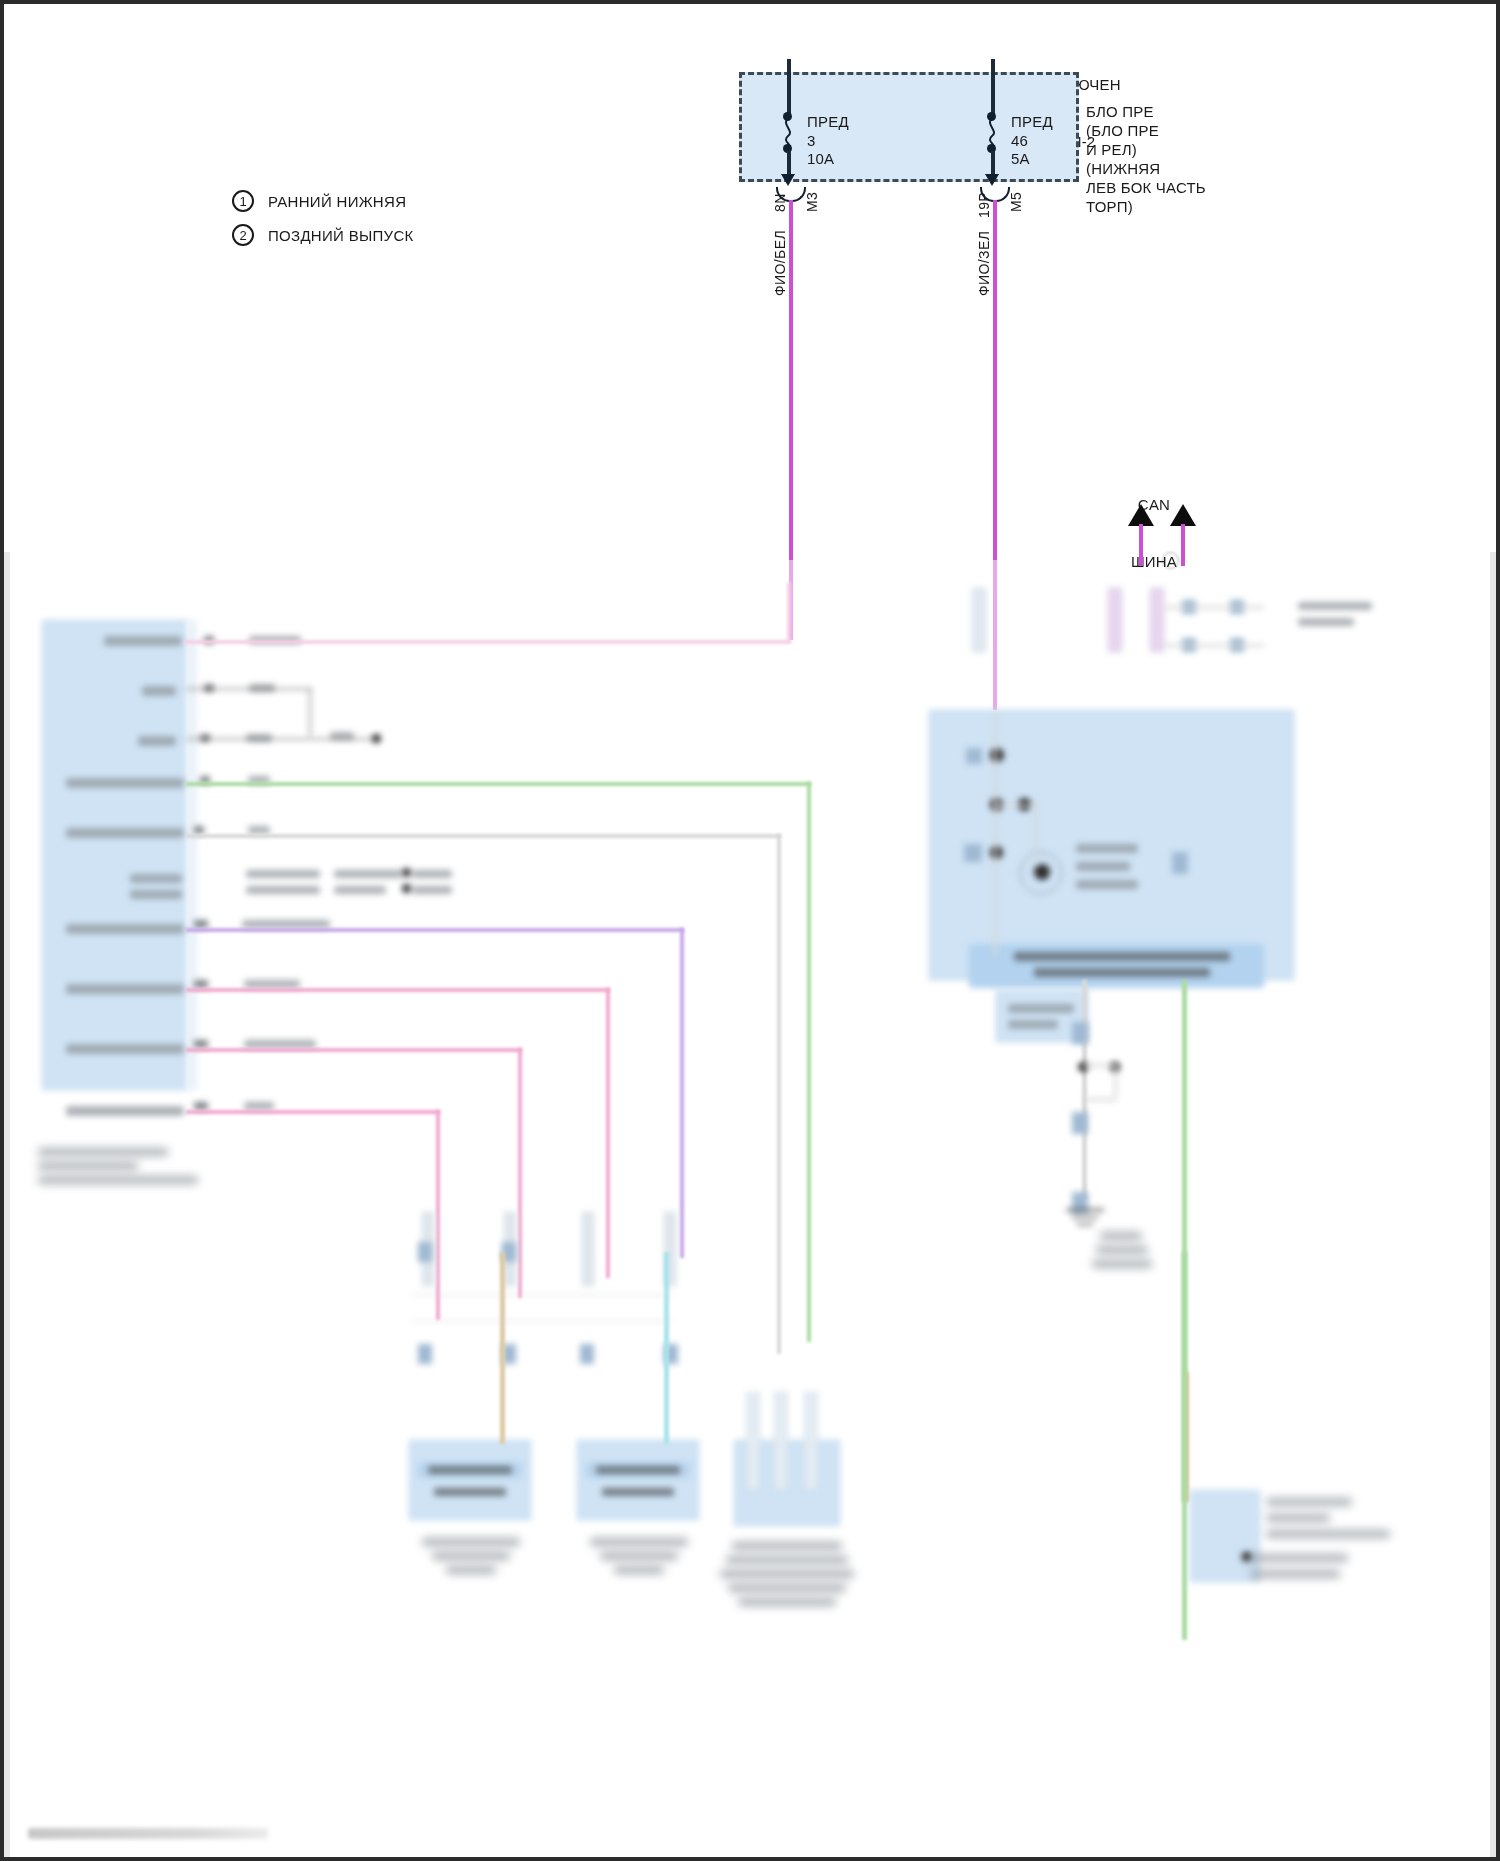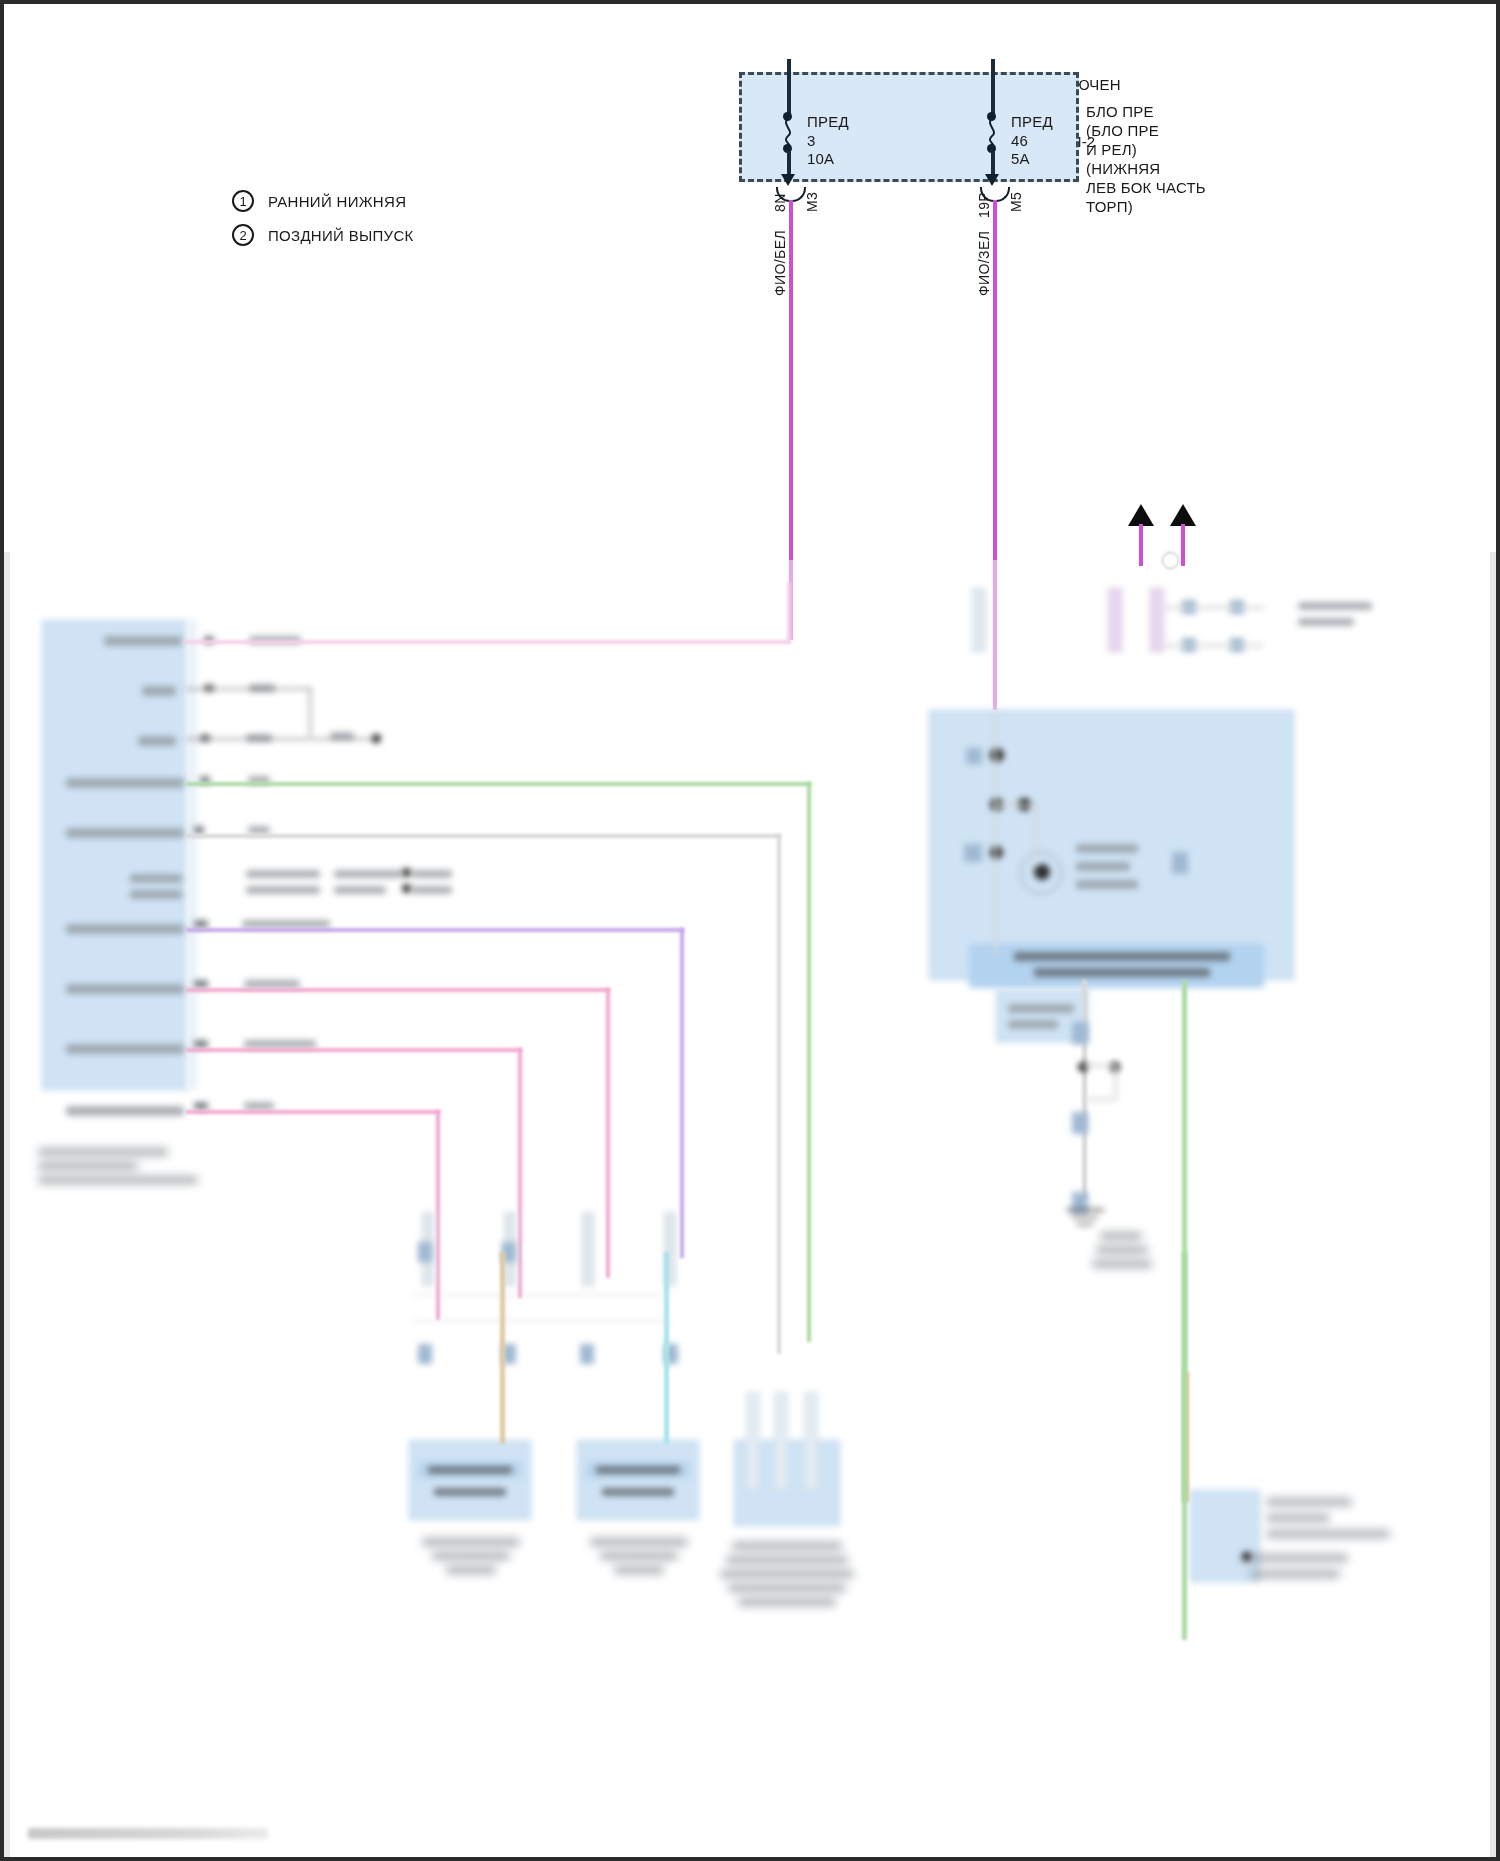--- a/index.html
+++ b/index.html
@@ -217,20 +217,24 @@
   <div class="abs vlbl" style="left:768px;top:292px;">ФИО/БЕЛ</div>
   <div class="abs vlbl" style="left:972px;top:292px;">ФИО/ЗЕЛ</div>
 
   <div class="wire wire-v w-violet" style="left:785px;top:196px;height:364px;"></div>
 
   <div class="wire wire-v w-violet-soft" style="left:785px;top:556px;height:80px;"></div>
 
   <div class="wire wire-v w-violet" style="left:989px;top:196px;height:364px;"></div>
   <div class="wire wire-v w-violet-soft" style="left:989px;top:556px;height:150px;"></div>
 
+  <div class="abs ctext lbl" style="left:1090px;top:453px;width:120px;">
+    <div>CAN</div>
+    <div>ШИНА</div>
+  </div>
 
   <div class="abs can-arrow" style="left:1124px;top:500px;"></div>
   <div class="abs can-arrow" style="left:1166px;top:500px;"></div>
 
   <div class="wire wire-v w-violet" style="left:1135px;top:520px;height:42px;"></div>
   <div class="wire wire-v w-violet" style="left:1177px;top:520px;height:42px;"></div>
 
   <div class="abs" style="left:1158px;top:548px;width:15px;height:15px;border:1.5px solid #555;border-radius:50%;opacity:.5;filter:blur(1px);"></div>
 
   <div class="abs" id="lower">

